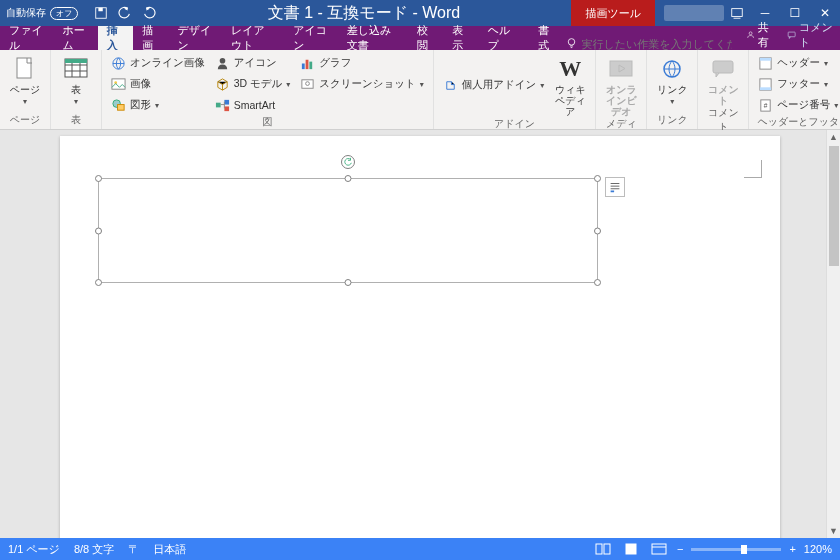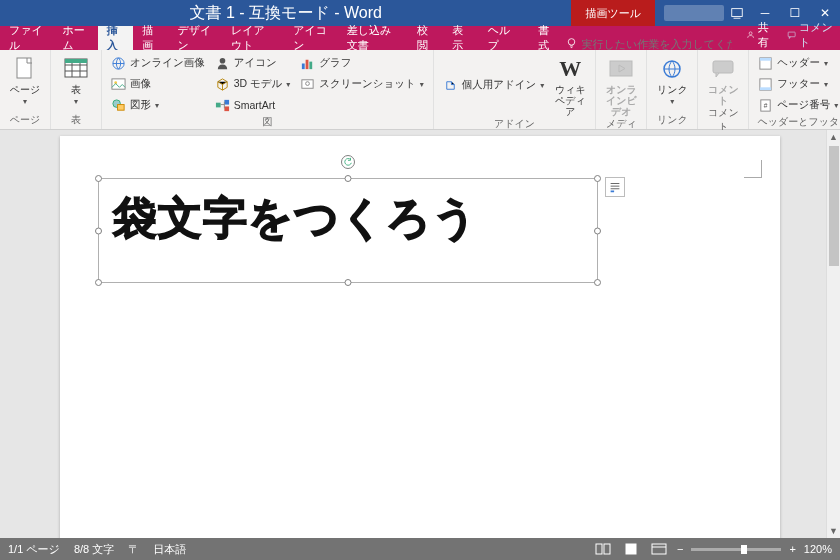--- a/index.html
+++ b/index.html
@@ -13,21 +13,21 @@
   .titlebar .pill { border: 1px solid #fff; border-radius: 7px; padding: 0 5px; height: 13px; line-height: 11px; font-size: 8px; display: inline-flex; align-items: center; }
   .titlebar .qat { display: flex; gap: 10px; margin-left: 12px; }
   .titlebar .qat span svg, .titlebar .qat span { width: 14px; height: 14px; }
   .titlebar .center { flex: 1; text-align: center; font-size: 16px; }
   .titlebar .context { background: #b91c1c; padding: 0 14px; height: 26px; display: flex; align-items: center; font-size: 11px; margin-right:3px;}
   .titlebar .sys { display:flex; align-items:center; gap:6px; margin:0 6px;}
   .titlebar .userbox { width:60px; height:16px; background:rgba(255,255,255,0.25); border-radius:2px;}
   .titlebar .winbtn { width: 30px; height: 26px; display: flex; align-items: center; justify-content: center; font-size: 12px; }
 
   
-  .tabrow { height: 24px; background: #be185d; color: #fff; display: flex; align-items: flex-end; font-size: 11px; }
+  .tabrow { height: 24px; background: #701a75; color: #fff; display: flex; align-items: flex-end; font-size: 11px; }
   .tab { padding: 4px 9px; height: 24px; display: flex; align-items: center; }
   .tab.active { background: #f3f3f3; color: #2b579a; font-weight: 700; }
   .tabrow .spacer { flex: 1; }
   .tabrow .search { display:flex; align-items:center; gap:4px; padding-right:8px;}
   .tabrow .search input { background: transparent; border: none; color: #cfe0f4; font-size:11px; width:150px;}
   .tabrow .share { display:flex; align-items:center; gap:3px; padding:0 6px; color:#fff;}
   .tabrow .comment { display:flex; align-items:center; gap:3px; padding:0 6px; color:#cfe0f4;}
 
   
   .ribbon { height: 80px; background: #f3f2f1; display: flex; border-bottom: 1px solid #d0d0d0; }
@@ -55,33 +55,59 @@
   .rotate { position:absolute; left:50%; top:-24px; transform:translateX(-50%); width:14px;height:14px; border:1px solid #808080; border-radius:50%; display:flex;align-items:center;justify-content:center; background:#fff;}
   .textbox .content-text { font-size:44px; font-weight:900; color:#111; padding:10px 14px; letter-spacing:1px; font-family: "Arial Black","Yu Gothic",sans-serif; -webkit-text-stroke: 1.5px #111;}
   .layoutopts { position:absolute; right:-28px; top:-2px; width:20px; height:20px; border:1px solid #bcbcbc; background:#fff; display:flex;align-items:center;justify-content:center;}
   .corner { position:absolute; right:18px; top:24px; width:18px;height:18px; border-right:1.5px solid #aaa; border-bottom:1.5px solid #aaa;}
   .vscroll { position:absolute; right:0; top:0; bottom:0; width:14px; background:#f0f0f0; border-left:1px solid #ddd; display:flex; flex-direction:column;}
   .vscroll .thumb{ width:10px; background:#c4c4c4; margin:2px; flex:0 0 120px;}
   .vscroll .arrow{height:14px;display:flex;align-items:center;justify-content:center;font-size:9px;color:#666;}
   .vscroll .track{flex:1;}
 
   
-  .statusbar { height:22px; background:#737373; color:#fff; display:flex; align-items:center; font-size:11px; padding:0 8px; gap:14px;}
+  .statusbar { height:22px; background:#3b82f6; color:#fff; display:flex; align-items:center; font-size:11px; padding:0 8px; gap:14px;}
   .statusbar .right { margin-left:auto; display:flex; align-items:center; gap:8px;}
   .viewbtn { width:20px;height:16px; display:flex;align-items:center;justify-content:center;}
   .slider { width:90px; height:3px; background:rgba(255,255,255,0.4); position:relative;}
   .slider .knob{position:absolute; left:55%; top:-3px; width:6px;height:9px;background:#fff;}
   svg { display:block;}
 </style>
 </head>
 <body>
 
 <div class="app">
 
   <div class="titlebar">
+    <div class="left">
+      <div class="autosave">
+        <span>自動保存</span>
+        <span class="pill">オフ</span>
+      </div>
+      <div class="qat">
+        <span>
+            <svg width="14" height="14" viewBox="0 0 16 16">
+              <rect x="2" y="2" width="12" height="12" fill="none" stroke="#fff"></rect>
+              <rect x="5" y="2" width="5" height="4" fill="#fff"></rect>
+            </svg>
+          </span>
+        <span>
+            <svg width="14" height="14" viewBox="0 0 16 16">
+              <path d="M11 3 A6 6 0 1 0 13 9" fill="none" stroke="#fff" stroke-width="1.3"></path>
+              <path d="M11 1 L11 5 L7 3 Z" fill="#fff"></path>
+            </svg>
+          </span>
+        <span>
+            <svg width="14" height="14" viewBox="0 0 16 16">
+              <path d="M5 3 A6 6 0 1 1 3 9" fill="none" stroke="#fff" stroke-width="1.3"></path>
+              <path d="M5 1 L5 5 L9 3 Z" fill="#fff"></path>
+            </svg>
+          </span>
+      </div>
+    </div>
     <div class="center">文書 1 - 互換モード - Word</div>
     <div class="context">描画ツール</div>
     <div class="sys">
       <div class="userbox"></div>
       <span>
           <svg width="14" height="14" viewBox="0 0 16 16">
             <rect x="2" y="3" width="12" height="9" fill="none" stroke="#fff"></rect>
             <path d="M4 14h8" stroke="#fff"></path>
           </svg>
         </span>
@@ -376,21 +402,20 @@
         <div class="handle h-e"></div>
         <div class="handle h-sw"></div>
         <div class="handle h-s"></div>
         <div class="handle h-se"></div>
         <div class="layoutopts">
             <svg width="14" height="14" viewBox="0 0 16 16">
               <path d="M3 4h10M3 7h10M3 10h10" stroke="#555"></path>
               <path d="M3 13h4" stroke="#3a7bd5" stroke-width="2"></path>
             </svg>
           </div>
-        <div class="content-text">袋文字をつくろう</div>
       </div>
     </div>
     <div class="vscroll">
       <div class="arrow">▲</div>
       <div class="thumb"></div>
       <div class="track"></div>
       <div class="arrow">▼</div>
     </div>
   </div>
 

